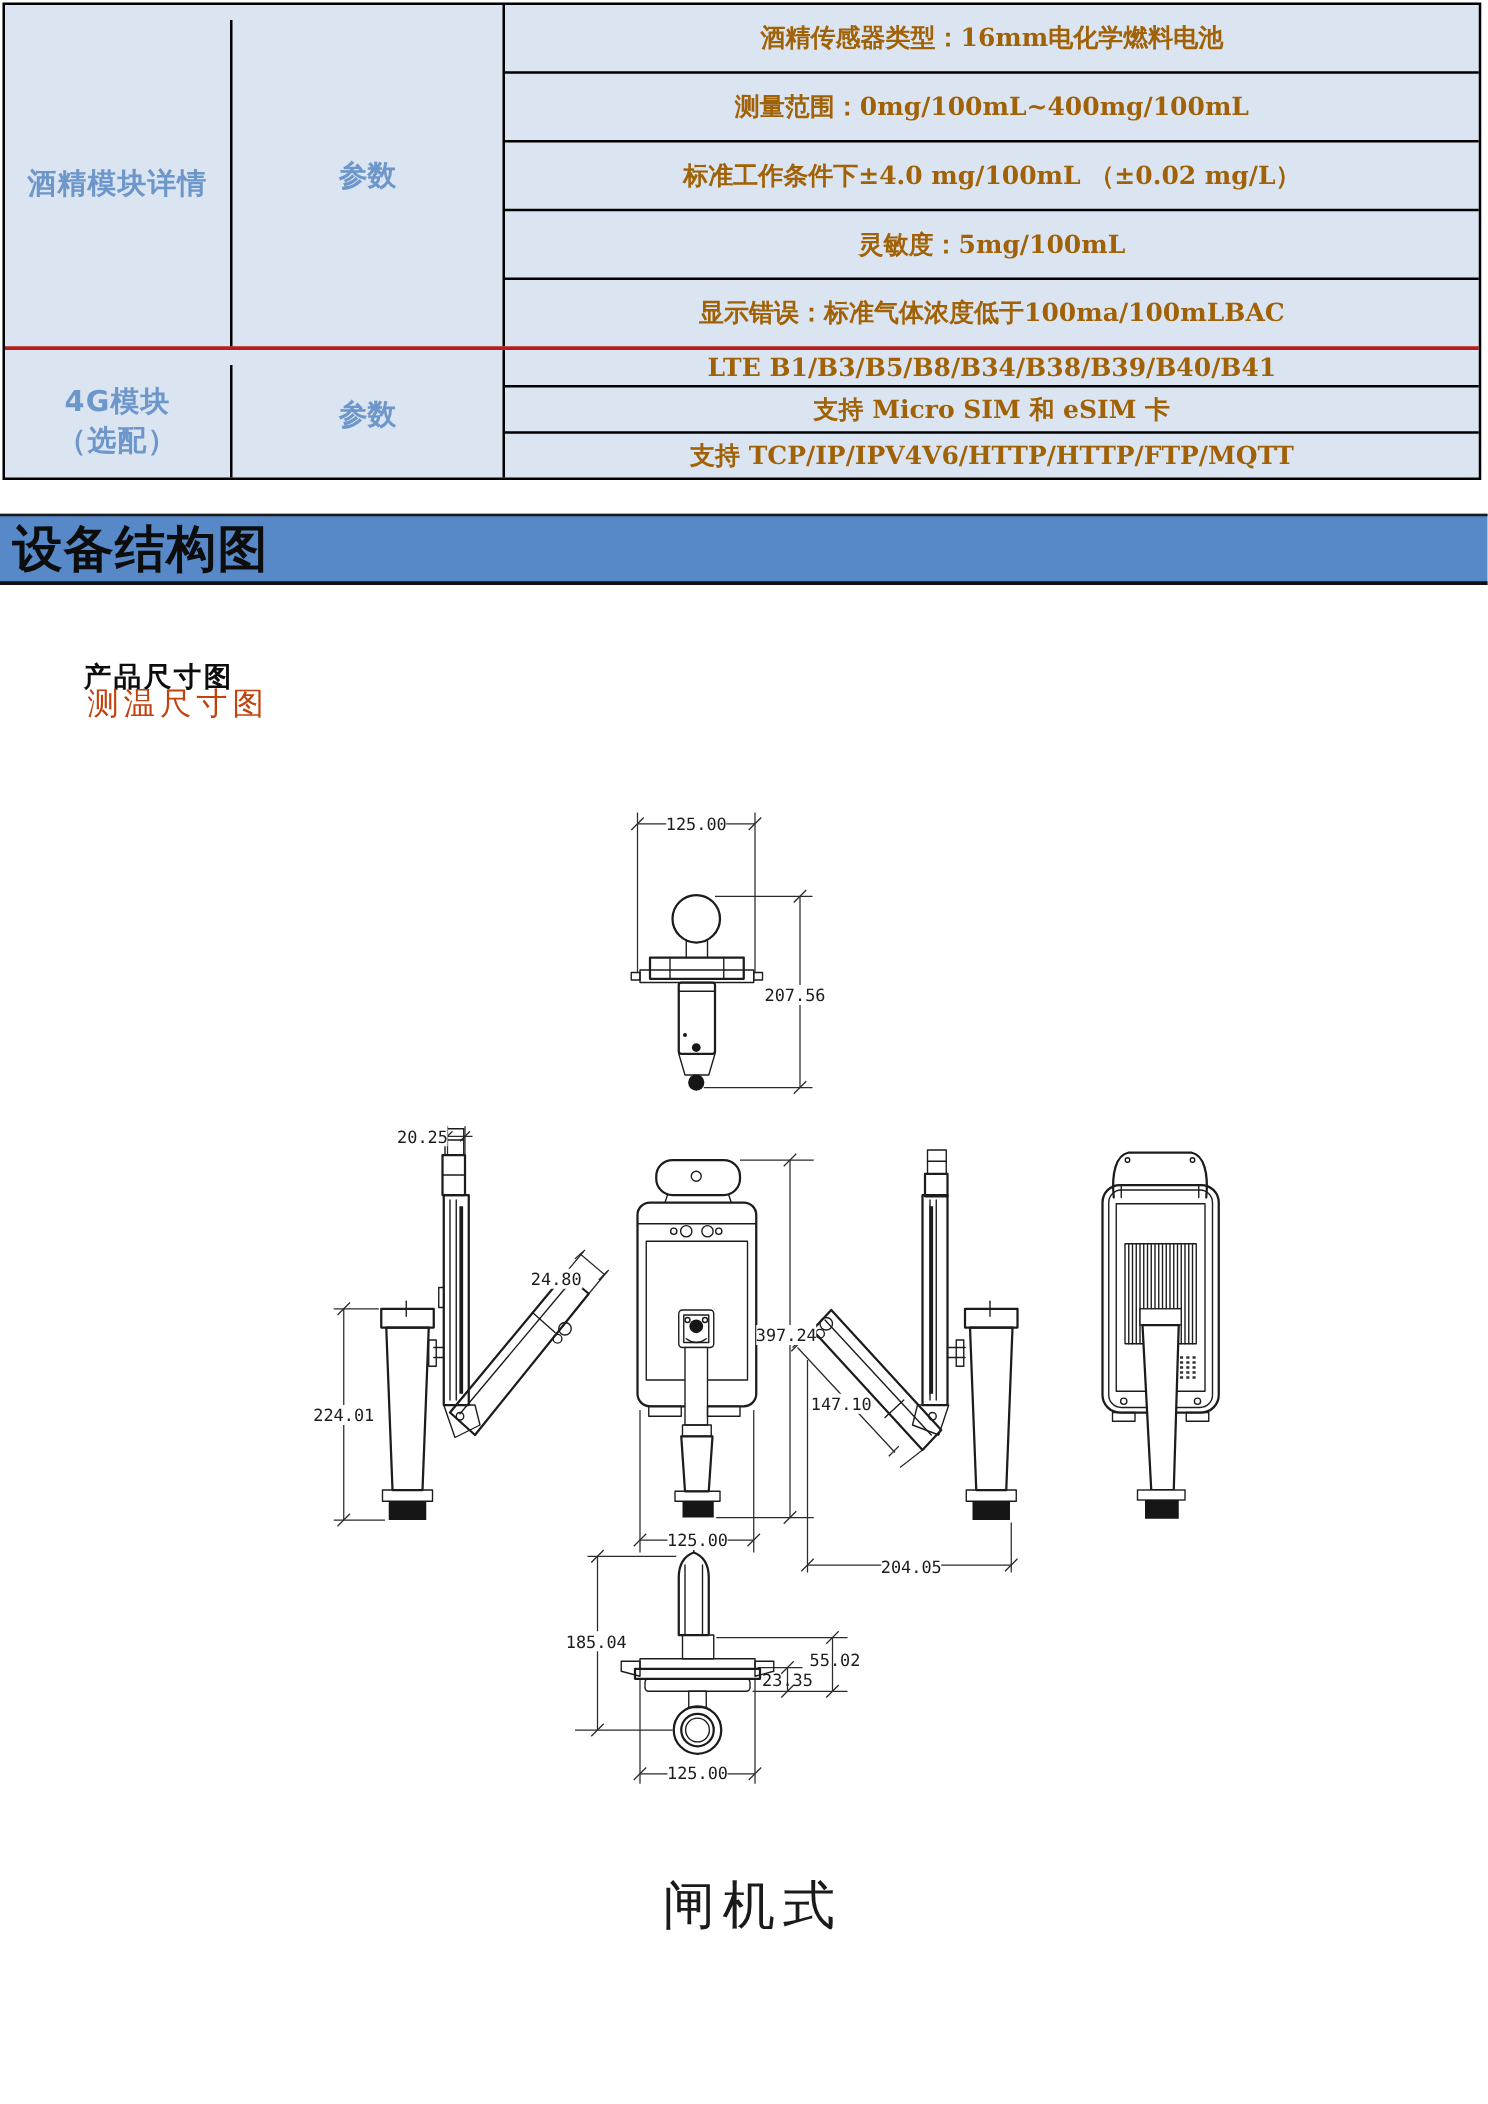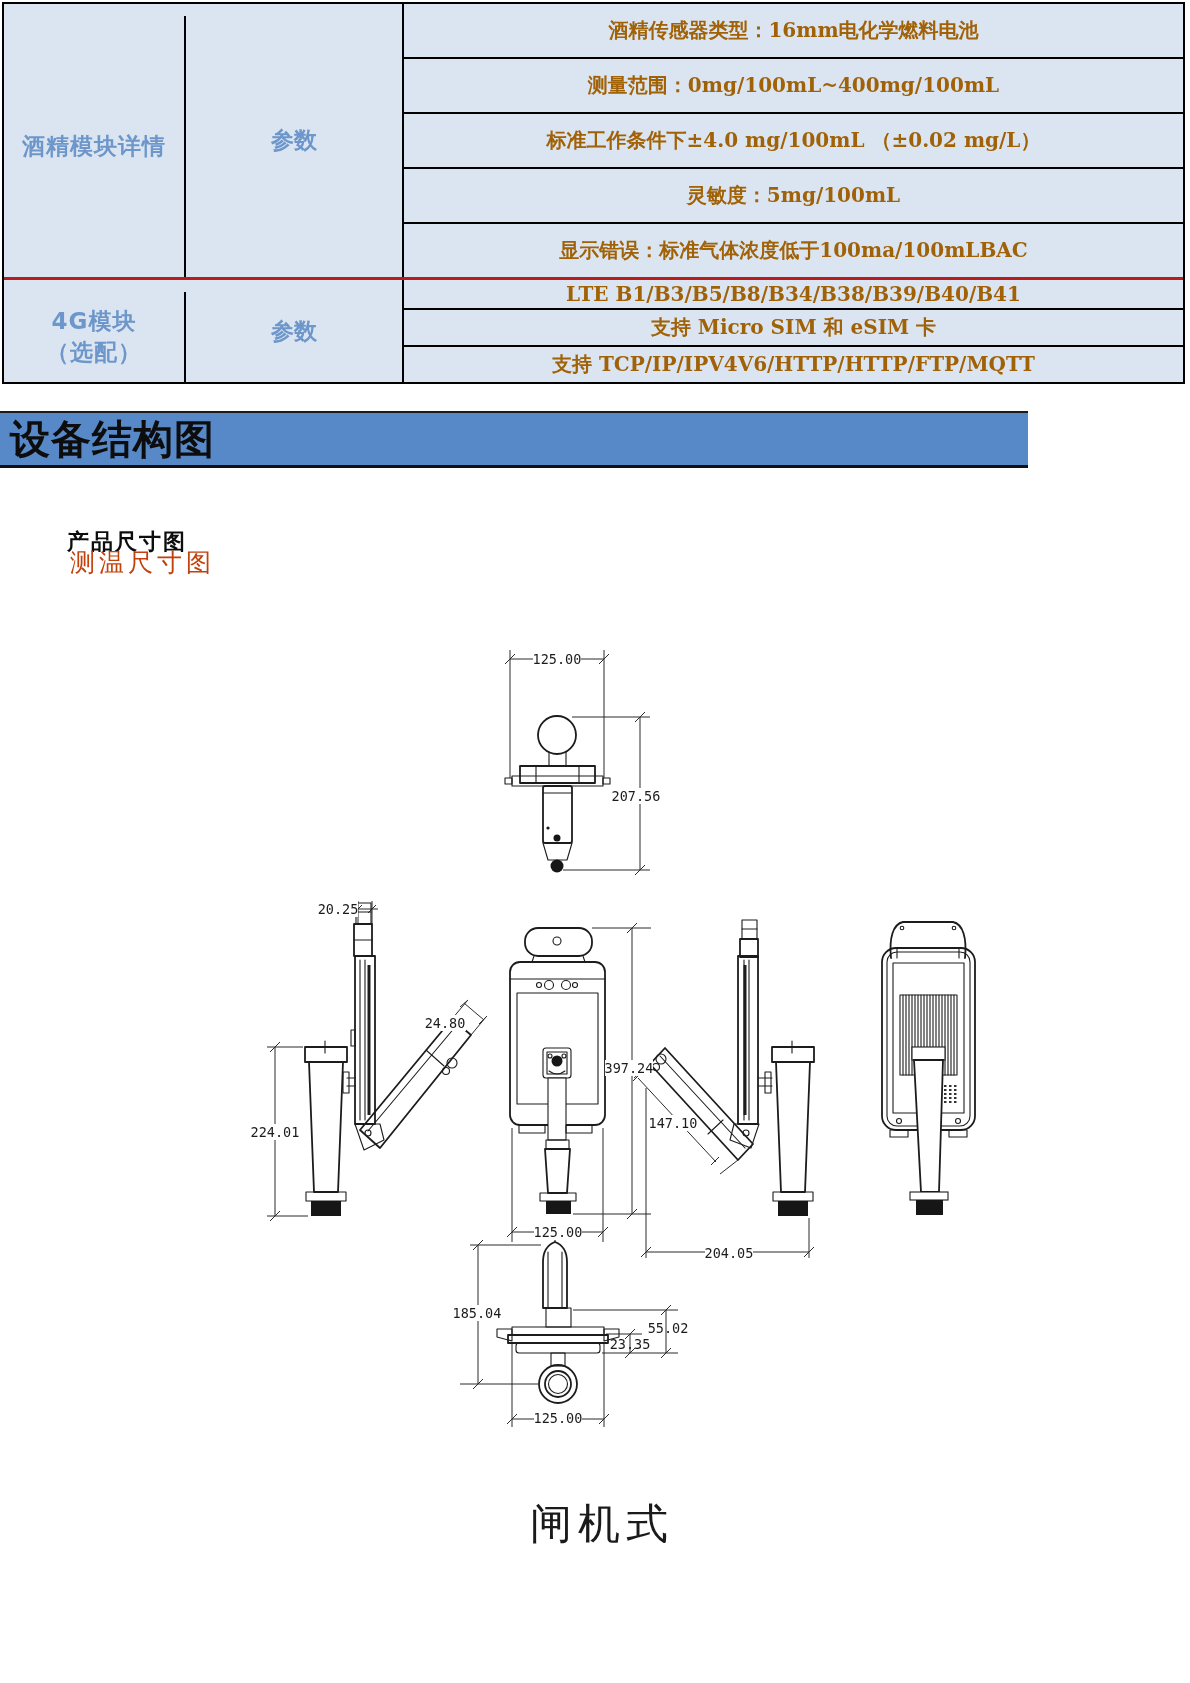--- a/index.html
+++ b/index.html
@@ -36,21 +36,21 @@
     font-family:"DejaVu Serif", serif; text-align:center;
   }
   .vrow:last-child { border-bottom:none; }
   .sec1 .vrow { font-weight:bold; }
   .sec2 .vrow { font-weight:bold; }
   .sec2 .vrow.r1 { flex:0 0 28px; }
   .sec2 .vrow.r2 { flex:0 0 35px; }
 
   
   .banner {
-    position:absolute; left:0; top:411px; width:1028px; height:57px;
+    position:absolute; left:0; top:411px; width:1190px; height:57px;
     background:#5789c8; border-top:2px solid #1a1a1a; border-bottom:3px solid #111;
     box-sizing:border-box; display:flex; align-items:center;
   }
   .banner-title {
     font-size:40px; font-weight:bold; color:#0d0d0d; padding-left:10px;
     font-family:"DejaVu Sans", sans-serif; letter-spacing:1px;
   }
 
   .subhead-bold {
     position:absolute; left:67px; top:487px; font-size:22px; font-weight:bold;

